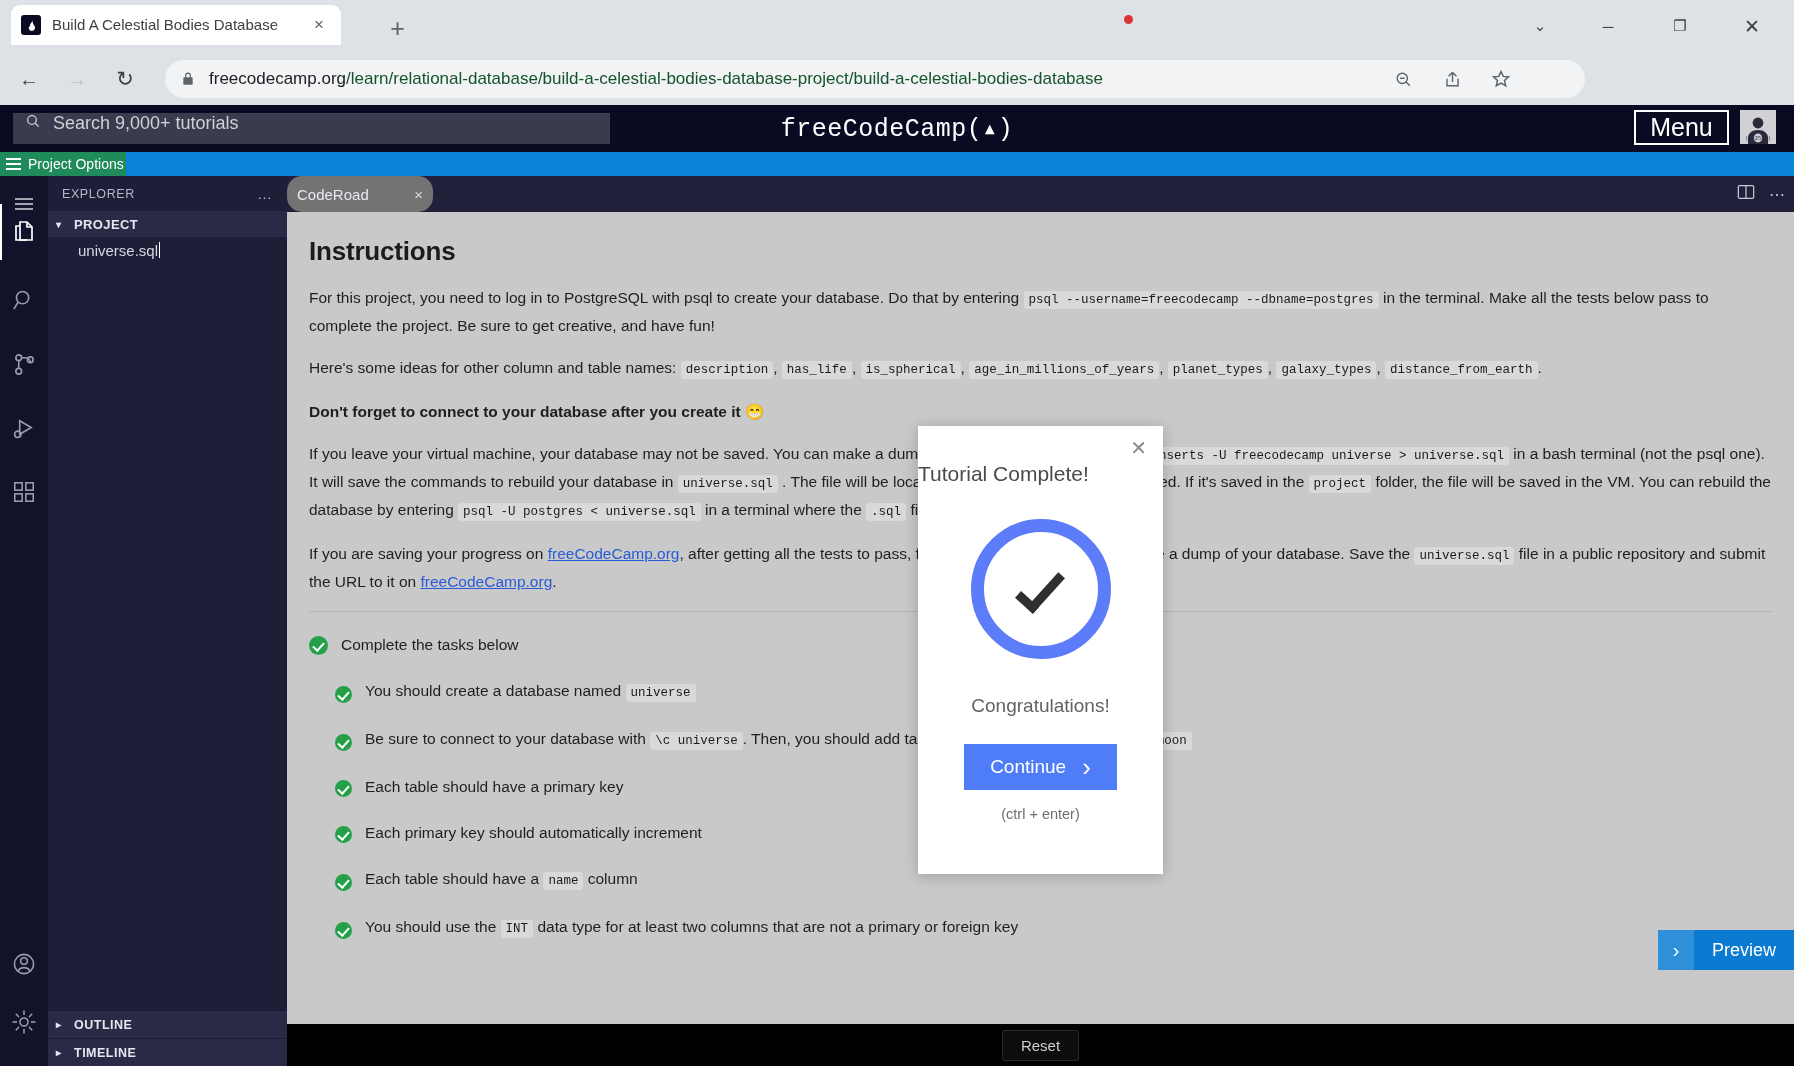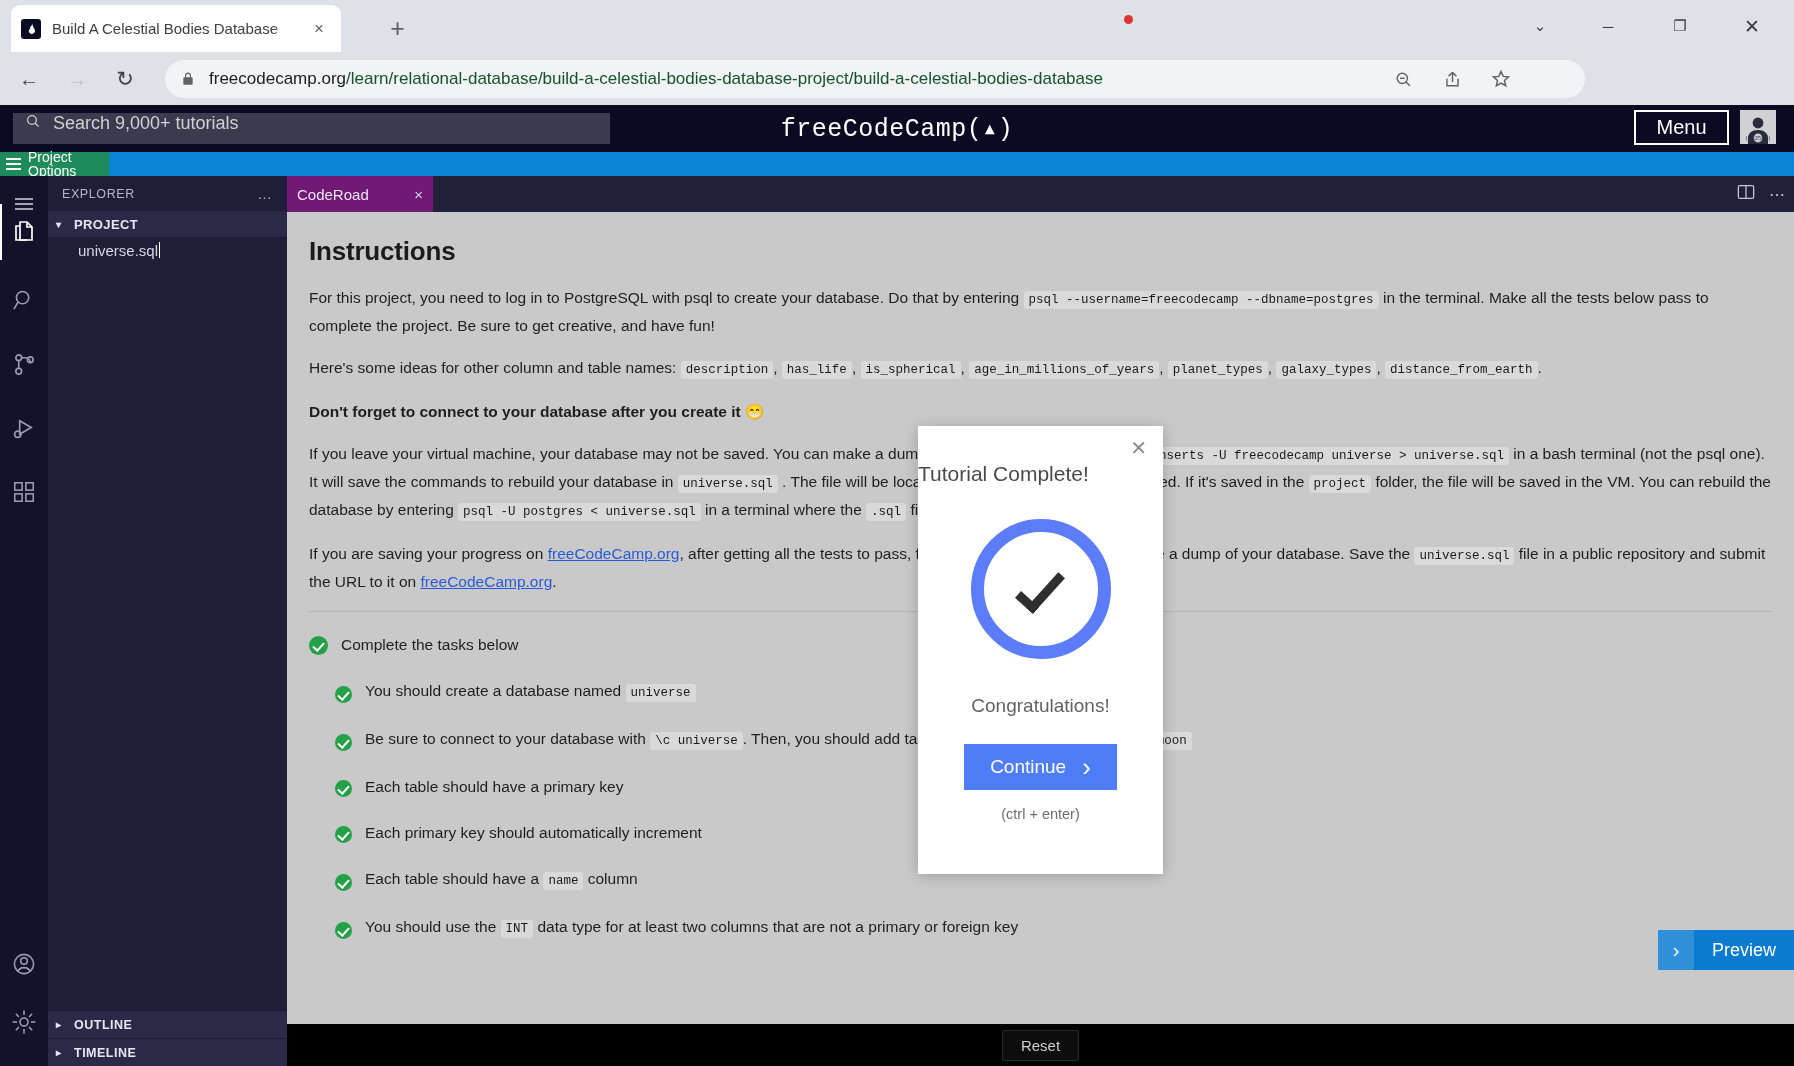--- a/index.html
+++ b/index.html
@@ -8,21 +8,21 @@
     overflow: hidden;
     font-family: "Liberation Sans", sans-serif;
     background: #ffffff;
   }
   body { position: relative; }
 
   
   .browser-chrome { position: absolute; left:0; top:0; width:1794px; height:105px; background:#dee1e6; }
   .tabstrip { position:absolute; left:0; top:0; width:1794px; height:52px; }
   .tab {
-    position:absolute; left:11px; top:5px; width:330px; height:47px;
+    position:absolute; left:11px; top:5px; width:330px; height:40px;
     background:#ffffff; border-radius:9px 9px 0 0;
     display:flex; align-items:center; padding:0 10px;
   }
   .tab-favicon {
     width:20px; height:20px; background:#0a0a23; border-radius:3px;
     display:flex; align-items:center; justify-content:center;
     color:#fff; font-size:11px; font-family:"DejaVu Sans", sans-serif; flex:0 0 auto;
   }
   .tab-title {
     flex:1 1 auto; margin-left:11px; font-size:15px; color:#3c4043;
@@ -64,28 +64,28 @@
   }
   .fcc-search-ico { width:16px; height:16px; margin-right:12px; flex:0 0 auto; }
   .fcc-search-ph { font-size:18px; color:#d0d0d5; font-family:"Liberation Sans", sans-serif; }
   .fcc-logo {
     position:absolute; left:0; top:0; width:1794px; height:47px;
     display:flex; align-items:center; justify-content:center;
     color:#ffffff; font-size:25px; font-family:"Liberation Mono", monospace; letter-spacing:0.5px;
   }
   .fcc-menu {
     position:absolute; left:1634px; top:110px; width:95px; height:35px;
-    border:2px solid #fff; color:#fff; font-size:20px;
+    border:2px solid #fff; color:#fff; font-size:25px;
     display:flex; align-items:center; justify-content:center;
   }
   .fcc-avatar { position:absolute; left:1740px; top:110px; width:36px; height:34px; background:#d0d0d5; display:flex; align-items:flex-end; justify-content:center; overflow:hidden; }
 
   
   .po-bar { position:absolute; left:0; top:152px; width:1794px; height:24px; background:#0a84d6; }
-  .po-green { position:absolute; left:0; top:0; width:109px; height:24px; background:#1f8a5a; display:flex; align-items:center; padding-left:6px; }
+  .po-green { position:absolute; left:0; top:0; width:126px; height:24px; background:#1f8a5a; display:flex; align-items:center; padding-left:6px; }
   .po-burger { width:15px; height:12px; margin-right:7px; display:flex; flex-direction:column; justify-content:space-between; flex:0 0 auto; }
   .po-burger i { display:block; height:2px; background:#fff; }
   .po-label { color:#ffffff; font-size:14px; line-height:14px; }
 
   
   .vscode { position:absolute; left:0; top:176px; width:1794px; height:890px; background:#1e1e2e; }
 
   .activity-bar { position:absolute; left:0; top:0; width:48px; height:890px; background:#12122b; }
   .ab-ico { position:absolute; left:0; width:48px; height:56px; display:flex; align-items:center; justify-content:center; color:#9a9ab0; }
   .ab-ico.active { color:#ffffff; box-shadow: inset 2px 0 0 #ffffff; }
@@ -113,21 +113,21 @@
   .sb-collapsed {
     height:28px; display:flex; align-items:center; padding-left:8px;
     background:#2a2a46; color:#e6e6f0; font-size:12.5px; font-weight:bold; letter-spacing:0.5px;
     border-top:1px solid #1b1b33;
   }
 
   .editor-area { position:absolute; left:287px; top:0; right:0; height:890px; background:#1e1e2e; }
   .tabs-row { height:36px; background:#20203a; position:relative; }
   .ed-tab {
     position:absolute; left:0; top:0; height:36px; width:146px;
-    background:#701a75; display:flex; align-items:center; padding:0 10px; justify-content:space-between;
+    background:#737373; display:flex; align-items:center; padding:0 10px; justify-content:space-between;border-radius:15px;
   }
   .ed-tab-label { color:#e8e8f5; font-size:15px; }
   .ed-tab-close { color:#d5d5e5; font-size:15px; }
   .ed-actions { position:absolute; right:8px; top:0; height:36px; display:flex; align-items:center; gap:14px; color:#c7c7d8; }
 
   
   .cr-panel { position:absolute; left:0; top:36px; right:0; bottom:42px; background:#c9c9c9; overflow:hidden; }
   .cr-inner { padding:24px 22px 0 22px; }
   h1.cr-h1 { font-size:26px; color:#1b1b1b; font-weight:bold; margin-bottom:18px; letter-spacing:-0.2px; }
   .cr-p { font-size:15.5px; color:#1f1f1f; line-height:26px; margin-bottom:16px; }

